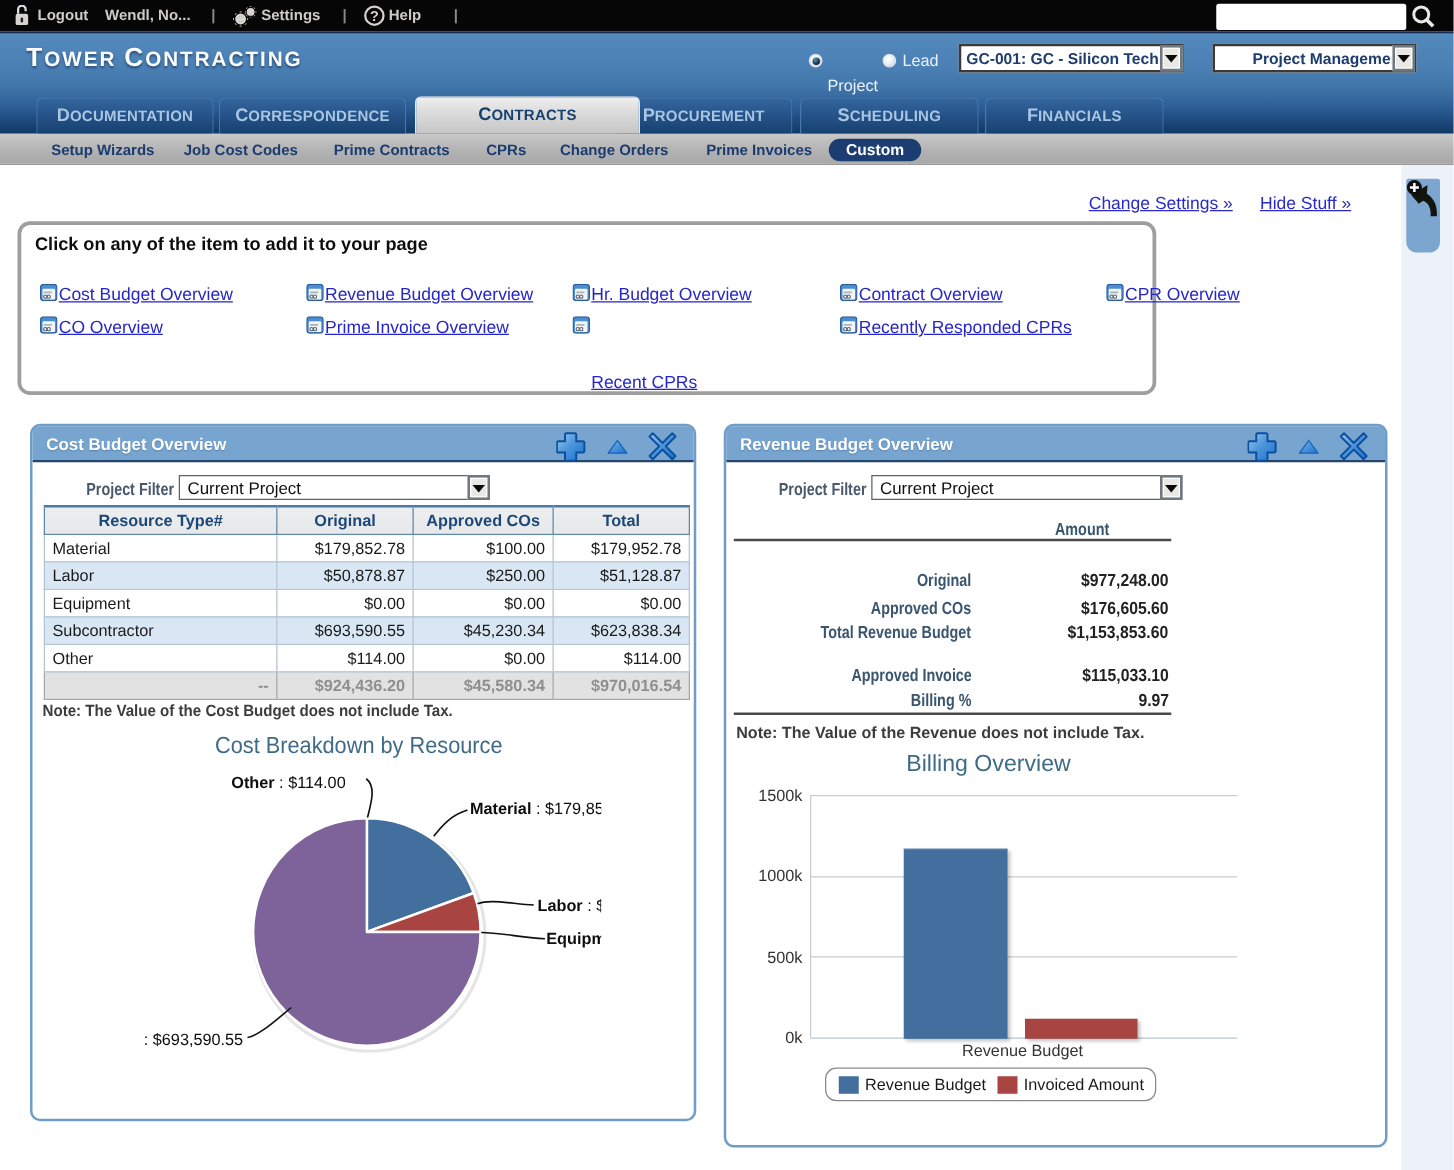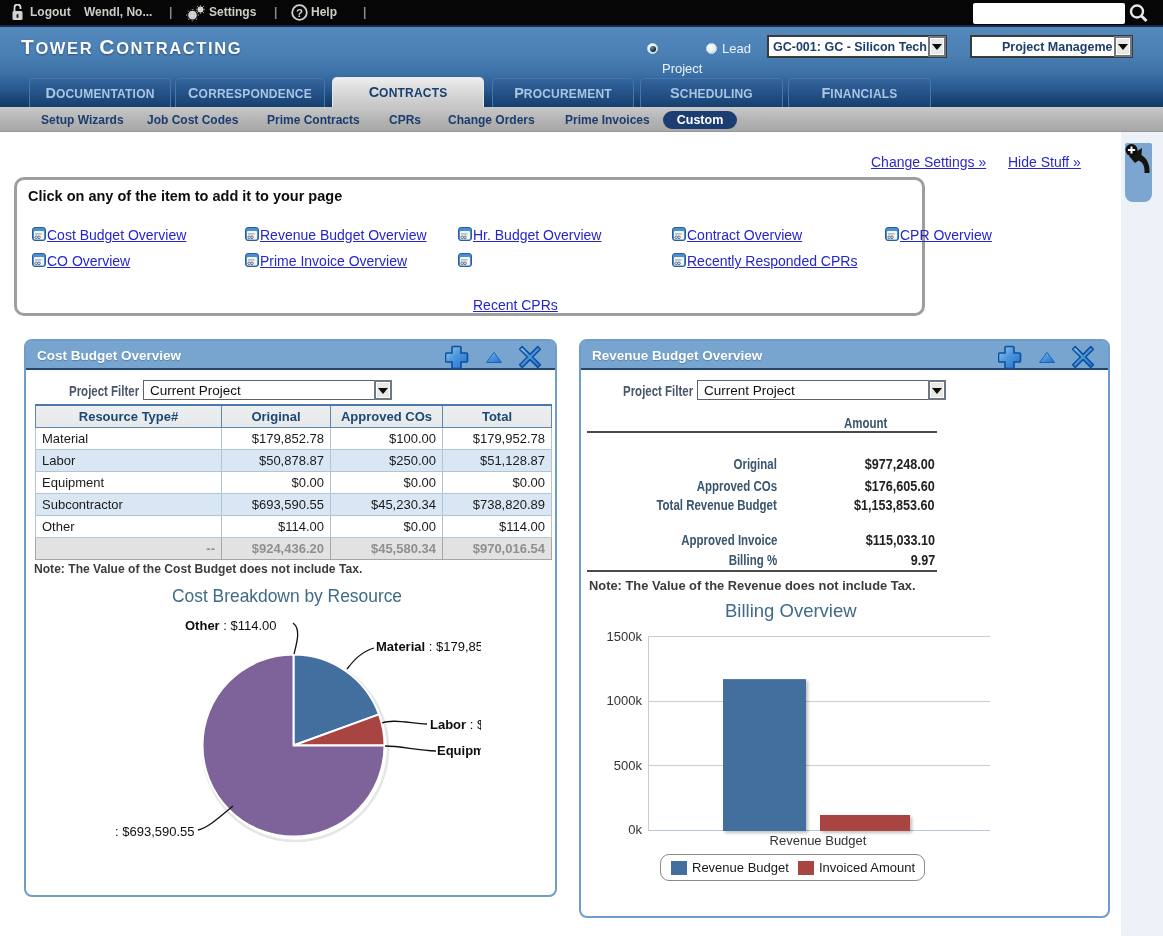--- a/index.html
+++ b/index.html
@@ -146,21 +146,21 @@
   <div class="selbtn"></div>
 </div>
 <div id="searchbox" class="abs"></div>
 
 <div class="tab" style="left:29px; width:142px;">
     <div class="in"><span class="b">D</span><span class="s">OCUMENTATION</span></div>
   </div>
 <div class="tab" style="left:175px; width:150px;">
     <div class="in"><span class="b">C</span><span class="s">ORRESPONDENCE</span></div>
   </div>
-<div class="tab" id="tab-active" style="left:332px; width:152px;">
+<div class="tab" id="tab-active" style="left:332px; width:180px;">
     <div class="in"><span class="b">C</span><span class="s">ONTRACTS</span></div>
   </div>
 <div class="tab" style="left:492px; width:142px;">
     <div class="in"><span class="b">P</span><span class="s">ROCUREMENT</span></div>
   </div>
 <div class="tab" style="left:640px; width:143px;">
     <div class="in"><span class="b">S</span><span class="s">CHEDULING</span></div>
   </div>
 <div class="tab" style="left:788px; width:143px;">
     <div class="in"><span class="b">F</span><span class="s">INANCIALS</span></div>
@@ -306,21 +306,21 @@
     <tr>
           <td>Equipment</td>
           <td class="n">$0.00</td>
           <td class="n">$0.00</td>
           <td class="n">$0.00</td>
         </tr>
     <tr class="alt">
           <td>Subcontractor</td>
           <td class="n">$693,590.55</td>
           <td class="n">$45,230.34</td>
-          <td class="n">$738,820.89</td>
+          <td class="n">$623,838.34</td>
         </tr>
     <tr>
           <td>Other</td>
           <td class="n">$114.00</td>
           <td class="n">$0.00</td>
           <td class="n">$114.00</td>
         </tr>
     <tr class="tot">
           <td class="n">--</td>
           <td class="n">$924,436.20</td>

